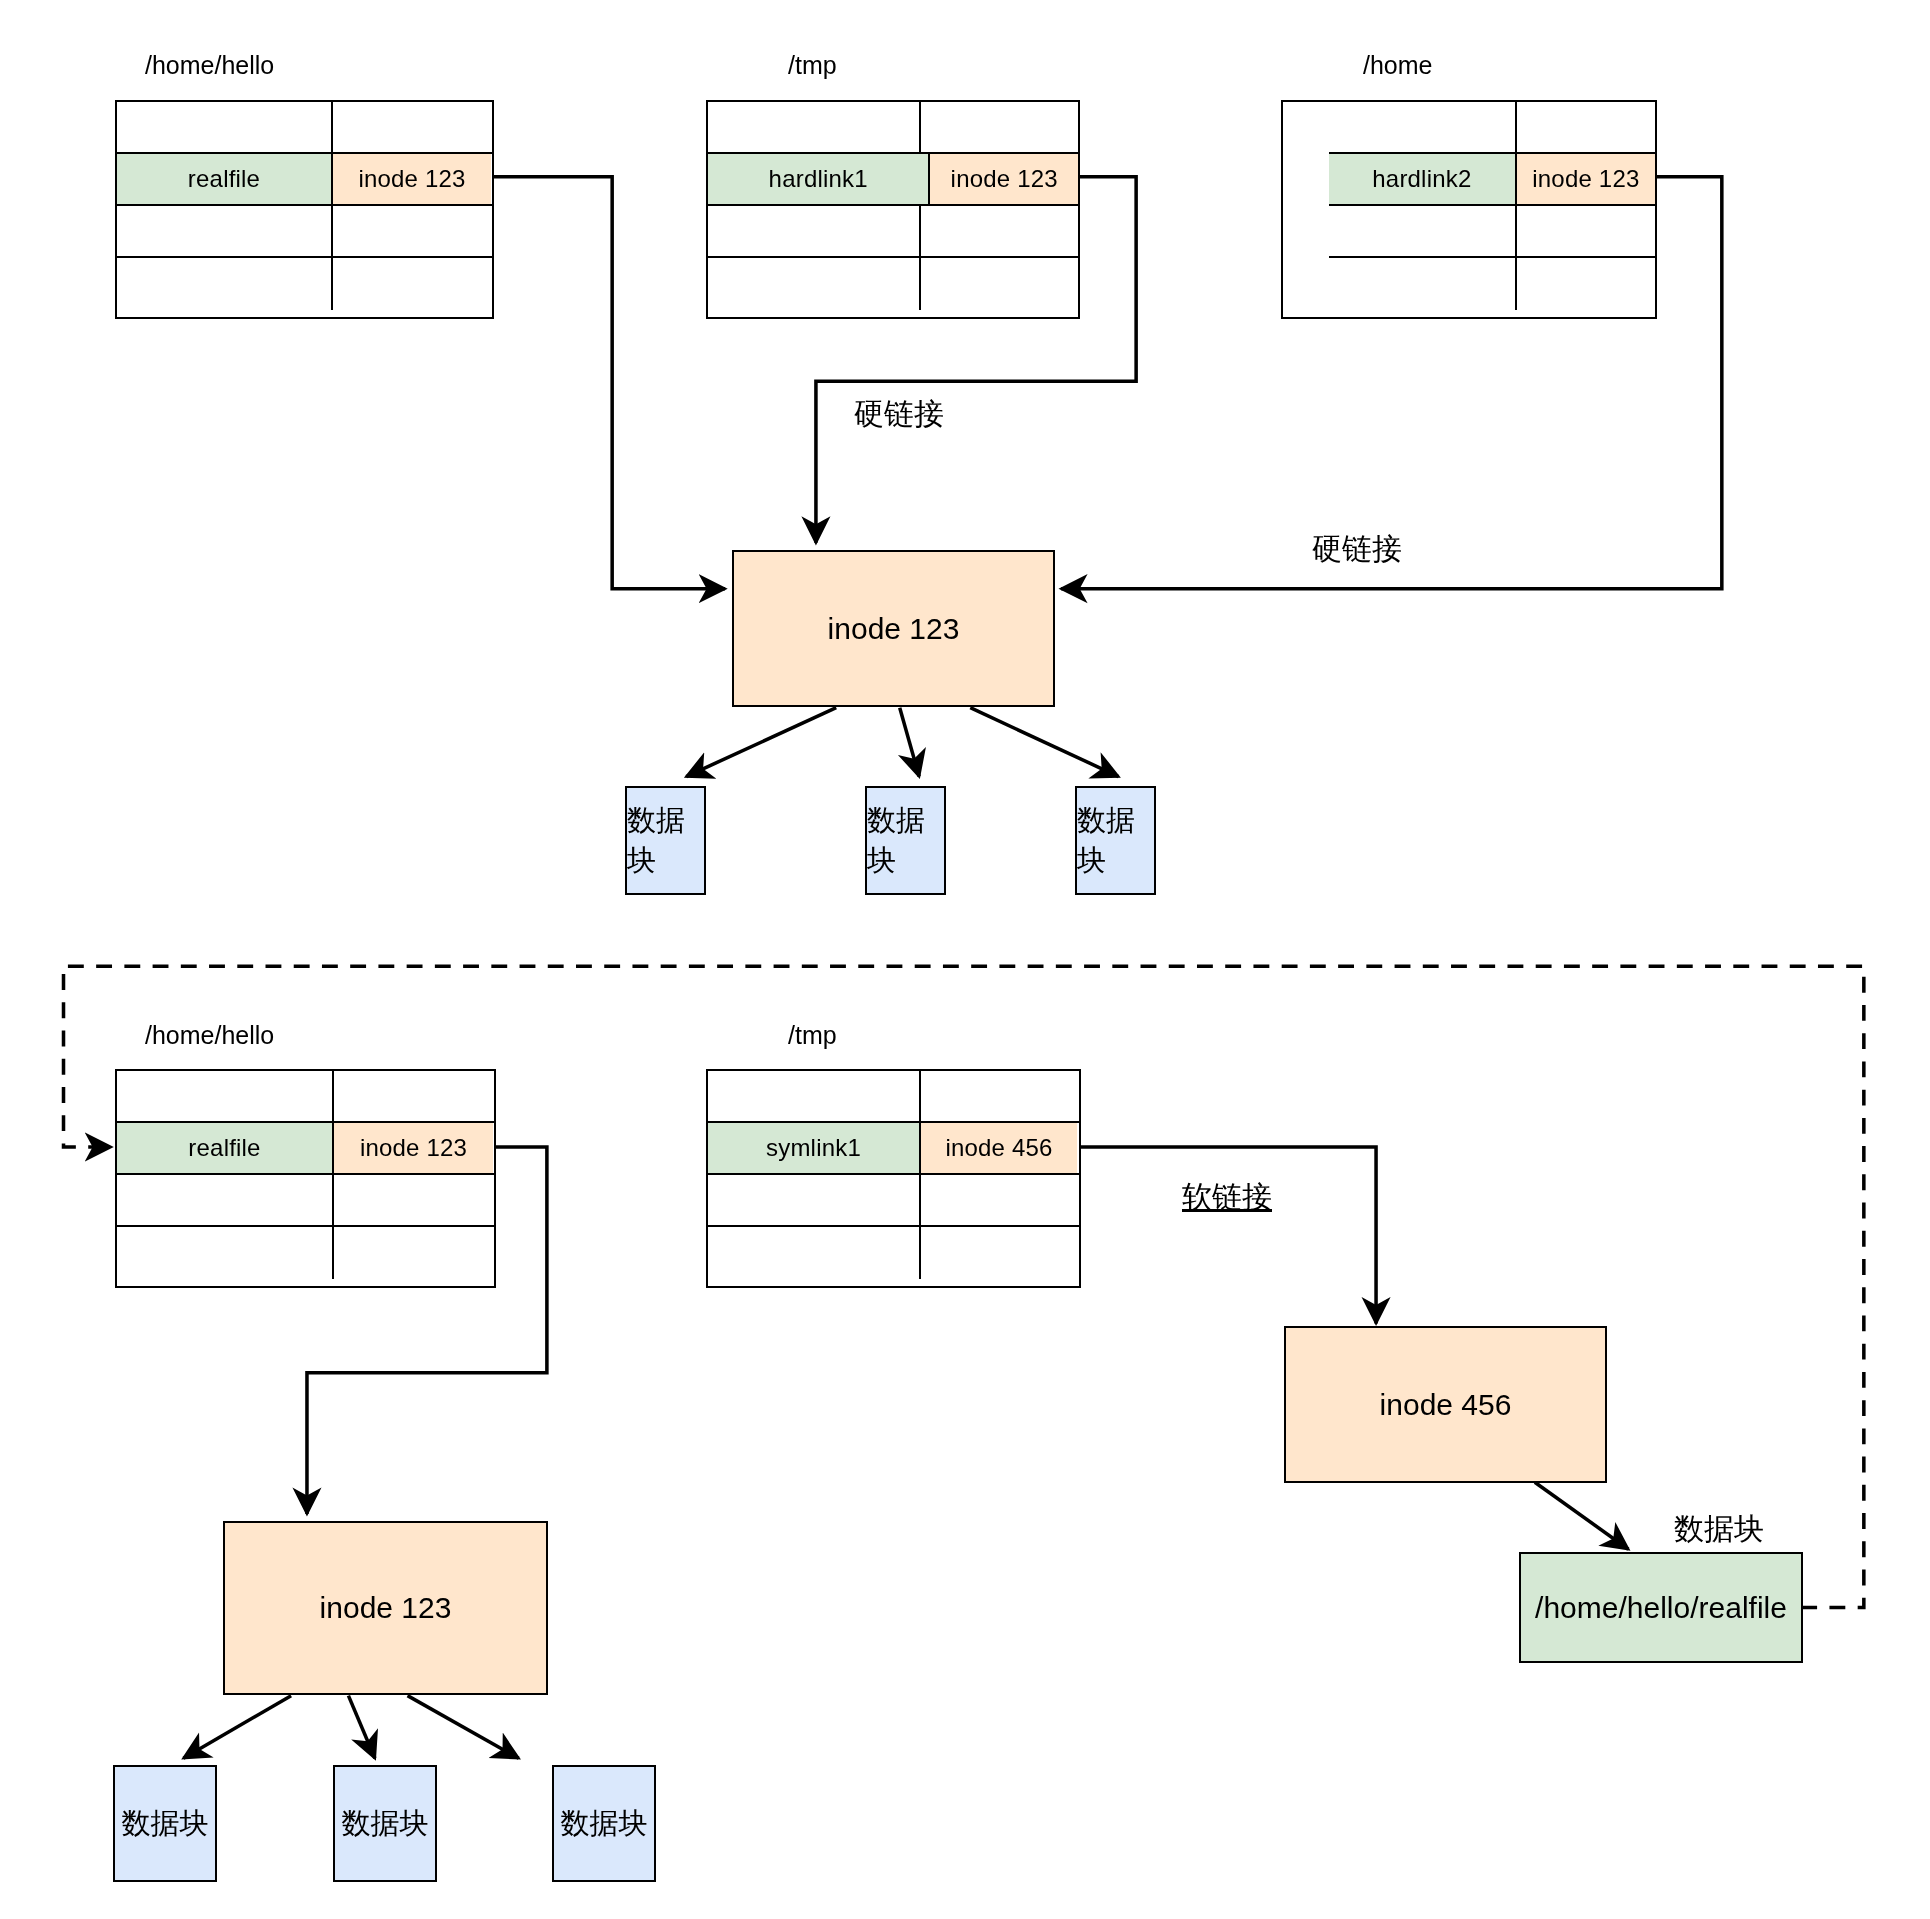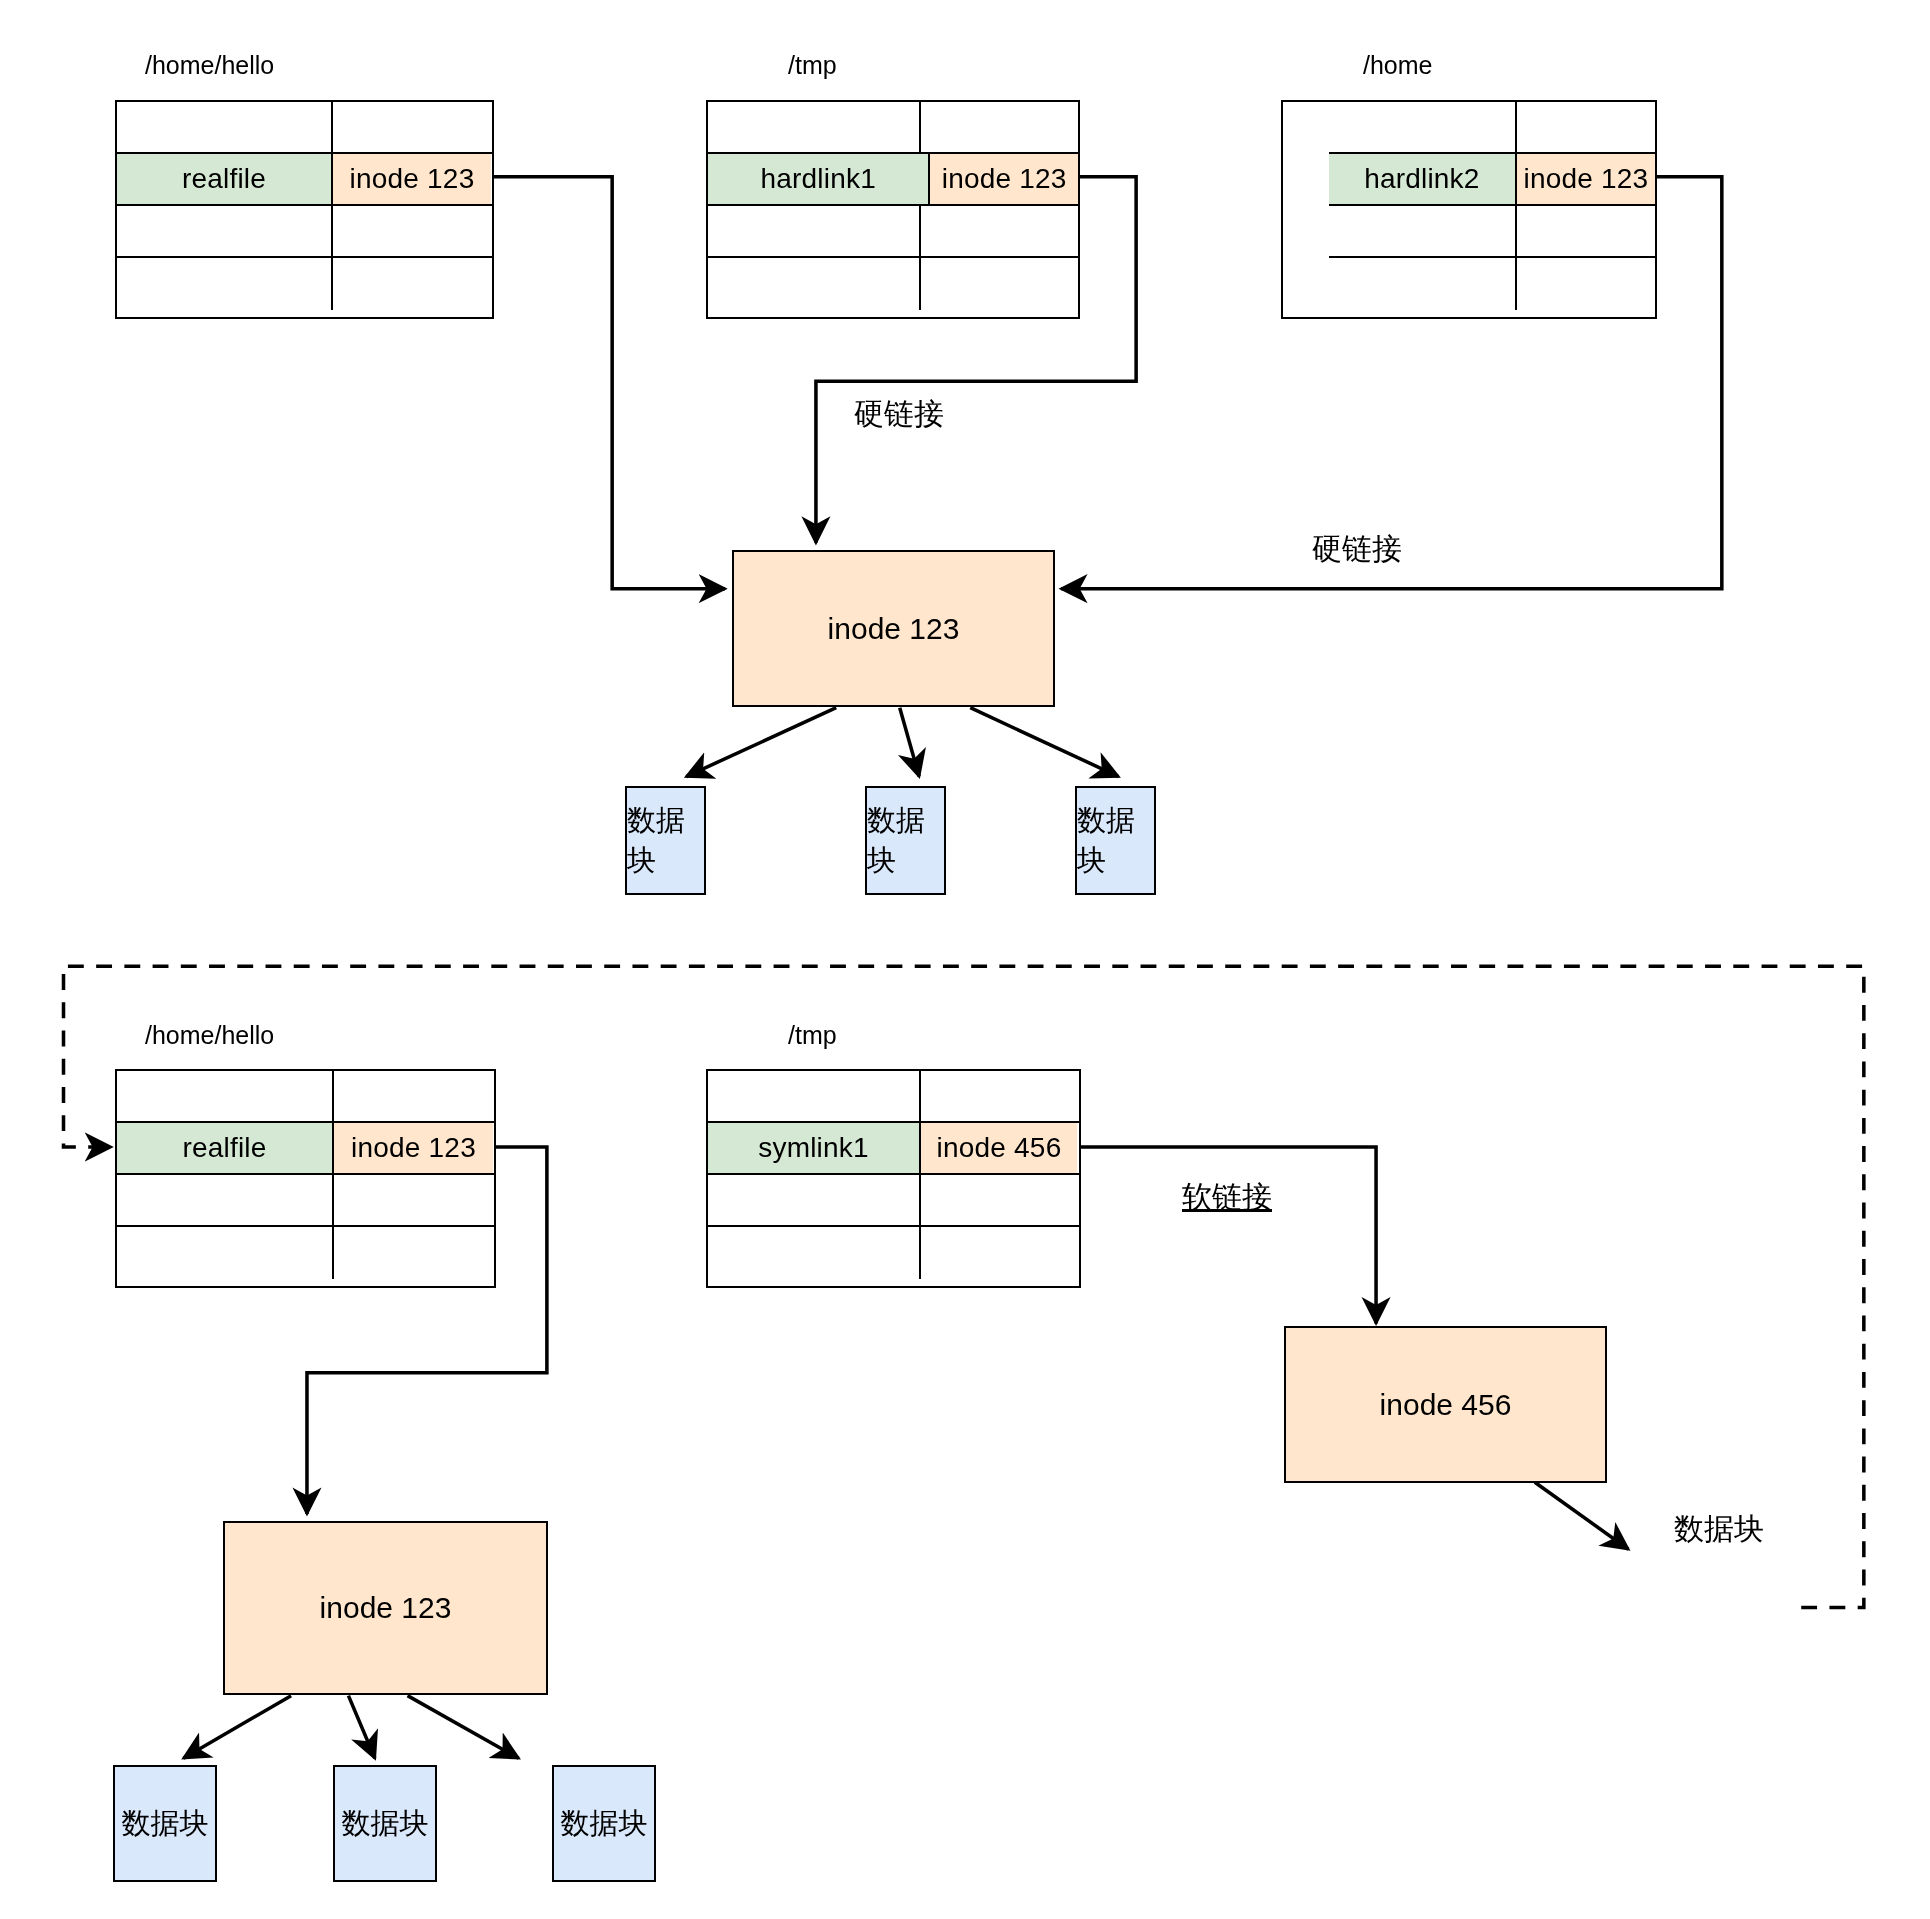--- a/index.html
+++ b/index.html
@@ -34,21 +34,21 @@
     height:52px;
     box-sizing:border-box;
     border-bottom:2.6px solid #000;
   }
   .dir-row:last-child{border-bottom:none;}
   .dir-cell{
     display:flex;
     align-items:center;
     justify-content:center;
     box-sizing:border-box;
-    font-size:28px;
+    font-size:24px;
     line-height:1;
     letter-spacing:0.2px;
   }
   .dir-cell.left{
     border-right:2.6px solid #000;
   }
   .dir-row.filled .dir-cell.left{background:#d5e8d4;}
   .dir-row.filled .dir-cell.right{background:#ffe6cc;}
   .dir-label{
     position:absolute;
@@ -251,19 +251,20 @@
   </div>
 
   <div class="edge-label" style="left:1182px;top:1182px;text-decoration:underline;">软链接</div>
 
   <div class="inode-box" style="left:223px;top:1521px;width:325px;height:174px;">inode 123</div>
 
   <div class="inode-box" style="left:1284px;top:1326px;width:323px;height:157px;">inode 456</div>
 
   <div class="edge-label" style="left:1674px;top:1514px;">数据块</div>
 
+  <div class="path-box" style="left:1519px;top:1552px;width:284px;height:111px;">/home/hello/realfile</div>
 
   <div class="data-block" style="left:113px;top:1765px;width:104px;height:117px;">数据块</div>
   <div class="data-block" style="left:333px;top:1765px;width:104px;height:117px;">数据块</div>
   <div class="data-block" style="left:552px;top:1765px;width:104px;height:117px;">数据块</div>
 
 </div>
 
 
 </body></html>

